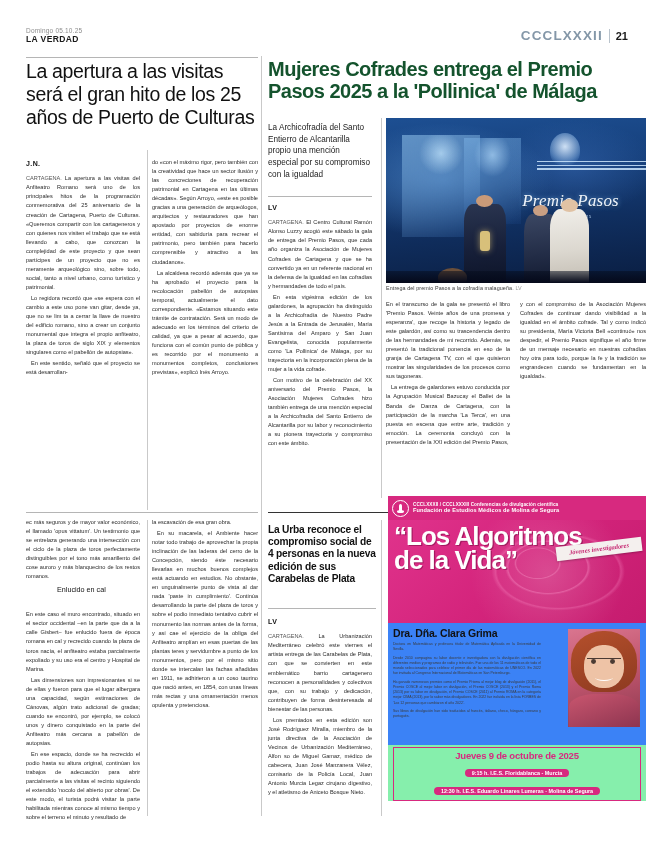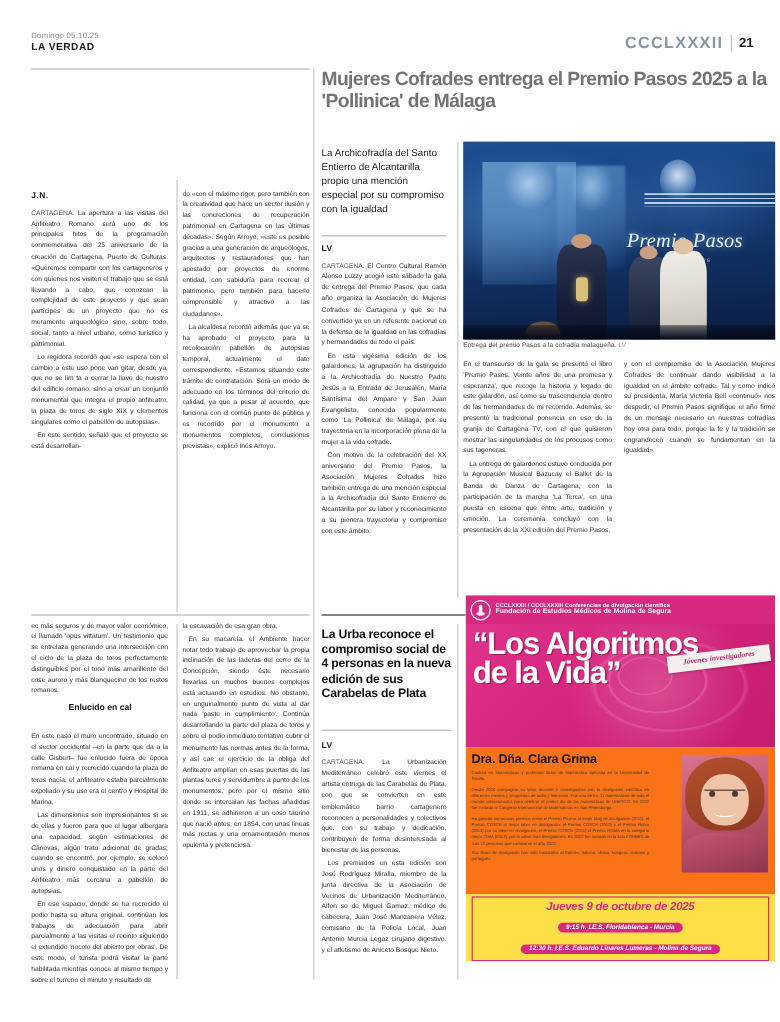--- a/index.html
+++ b/index.html
@@ -37,27 +37,27 @@
     font-size: 19.5px; line-height: 1.18; font-weight: normal;
     letter-spacing: -.35px; color: #111;
   }
   .byline { font-size: 7px; font-weight: bold; letter-spacing: .4px; color:#111; }
 
   .col { position: absolute; font-size: 5.6px; line-height: 1.62; text-align: justify;
          color: #2a2a2a; hyphens: auto; }
   .col p { margin-bottom: 2px; text-indent: 5px; }
   .col p.first { text-indent: 0; }
   .col .dateline { font-variant: small-caps; font-weight: normal; color:#555; }
-  .subhead { font-size: 7.2px; font-weight: bold; color: #111; margin: 4px 0 16px 0; line-height:1.25;padding-left:31px; }
+  .subhead { font-size: 7.2px; font-weight: normal; color: #111; margin: 4px 0 16px 0; line-height:1.25;padding-left:31px; }
 
   
   .center-head {
     position: absolute; left: 268px; top: 58px; width: 378px;
-    font-size: 16px; line-height: 1.12; font-weight: bold;
-    letter-spacing: -.5px; color: #737373;
+    font-size: 20px; line-height: 1.12; font-weight: bold;
+    letter-spacing: -.5px; color: #14532d;
   }
   .center-sub {
     position: absolute; left: 268px; top: 122px; width: 104px;
     font-size: 8.2px; line-height: 1.42; color: #222;
   }
 
   
   .photo-wrap { position: absolute; left: 386px; top: 118px; width: 260px; height: 165px; }
   .photo {
     width: 100%; height: 100%;
@@ -169,21 +169,21 @@
   .ad-title { position:absolute; left:6px; top:4px; width:190px;
               font-size: 26px; line-height: .93; font-weight: bold; color:#ffffff;
               letter-spacing: -1px;
               text-shadow: 1.2px 1.2px 0 rgba(120,10,65,.55); }
   .ad-badge { position:absolute; right:4px; top:22px; width:86px; padding:3px 2px;
               background:#f4f0ee; transform: rotate(-7deg);
               text-align:center; line-height:1.2;
               box-shadow: 0 1px 2px rgba(0,0,0,.25); }
   .ad-badge span { display:block; font-size:6.4px; font-weight:bold; color:#c5246f;
                    font-family:"Liberation Serif", serif; font-style:italic; }
-  .ad-speaker { position:relative; height: 122px; background:#f97316; padding: 4px 5px 0 5px; }
+  .ad-speaker { position:relative; height: 122px; background:#3b82f6; padding: 4px 5px 0 5px; }
   .ad-sp-name { font-size: 10.5px; font-weight: bold; color:#111; letter-spacing:-.2px; }
   .ad-sp-text { width: 148px; margin-top: 3px; font-size: 3.5px; line-height: 1.5;
                 color:#3a3a3a; text-align: justify; }
   .ad-sp-text p { margin-bottom: 3px; }
   .ad-portrait { position:absolute; right: 6px; top: 6px; width: 72px; height: 98px;
                  background: linear-gradient(165deg,#d9758f 0%, #c2566f 45%, #8e3a50 100%);
                  overflow:hidden; }
   .ad-portrait .hair { position:absolute; left:4%; top:2%; width:92%; height:62%;
                        border-radius:48% 48% 40% 40%;
                        background: linear-gradient(160deg,#b5502c,#8d3a20); }
@@ -191,21 +191,21 @@
                        border-radius:46%; background:#eec3a6; }
   .ad-portrait .glass { position:absolute; left:26%; top:30%; width:48%; height:9%;
                         border-top:1.1px solid #4b3a33; }
   .ad-portrait .eye1, .ad-portrait .eye2 { position:absolute; top:31%; width:7%; height:5%;
                         background:#4a3b34; border-radius:50%; }
   .ad-portrait .eye1 { left:32%; } .ad-portrait .eye2 { left:58%; }
   .ad-portrait .smile { position:absolute; left:38%; top:46%; width:24%; height:7%;
                         border-bottom: 1.4px solid #fff; border-radius:0 0 60% 60%; }
   .ad-portrait .body { position:absolute; left:2%; bottom:0; width:96%; height:34%;
                        background: linear-gradient(160deg,#c9566f,#8e3550); border-radius:38% 38% 0 0; }
-  .ad-dates { background:#fde047; padding: 2px 5px 3px 5px; font-style: italic; }
+  .ad-dates { background:#86efac; padding: 2px 5px 3px 5px; }
   .ad-datebox { border: 1.4px solid #d7297f; padding: 2px 0 3px 0; text-align:center; }
   .ad-date-main { font-size: 9.5px; font-weight:bold; color:#d7297f; letter-spacing:-.2px; }
   .ad-pill { margin: 2px auto 0 auto; background:#d7297f; color:#fff; border-radius:8px;
              font-size: 5.4px; font-weight:bold; padding: 1.4px 7px; display:inline-block; }
 </style>
 </head>
 <body>
 
 <div class="page">
 
@@ -225,20 +225,21 @@
   <div class="vrule" style="left:261px; top:56px; height:760px;"></div>
   <div class="vrule" style="left:147px; top:150px; height:360px;"></div>
   <div class="vrule" style="left:147px; top:520px; height:296px;"></div>
   <div class="hrule-thin" style="left:26px; top:512px; width:232px;"></div>
   <div class="hrule-thin" style="left:268px; top:196px; width:104px;"></div>
   <div class="hrule" style="left:268px; top:512px; width:378px;"></div>
   <div class="vrule" style="left:381px; top:520px; height:296px;"></div>
   <div class="vrule" style="left:381px; top:118px; height:380px;"></div>
   <div class="hrule-thin" style="left:268px; top:608px; width:108px;"></div>
 
+  <h1 class="left-head">La apertura a las visitas será el gran hito de los 25 años de Puerto de Culturas</h1>
 
   <div class="col" style="left:26px; top:158px; width:114px;">
     <div class="byline">J.N.</div>
     <div style="height:5px;"></div>
     <p class="first"><span class="dateline">CARTAGENA.</span>
       <span>La apertura a las visitas del Anfiteatro Romano será uno de los principales hitos de la programación conmemorativa del 25 aniversario de la creación de Cartagena, Puerto de Culturas. «Queremos compartir con los cartageneros y con quienes nos visiten el trabajo que se está llevando a cabo, que conozcan la complejidad de este proyecto y que sean partícipes de un proyecto que no es meramente arqueológico sino, sobre todo, social, tanto a nivel urbano, como turístico y patrimonial.</span></p>
     <p>Lo regidora recordó que «se espera con el cambio a este uso pone van gitar, desde ya, que no se lim ta a cerrar la llave de nuestro del edificio romano, sino a crear un conjunto monumental que integra el propio anfiteatro, la plaza de toros de siglo XIX y elementos singulares como el pabellón de autopsias».</p>
     <p>En este sentido, señaló que el proyecto se está desarrollan-</p>
   </div>
 

